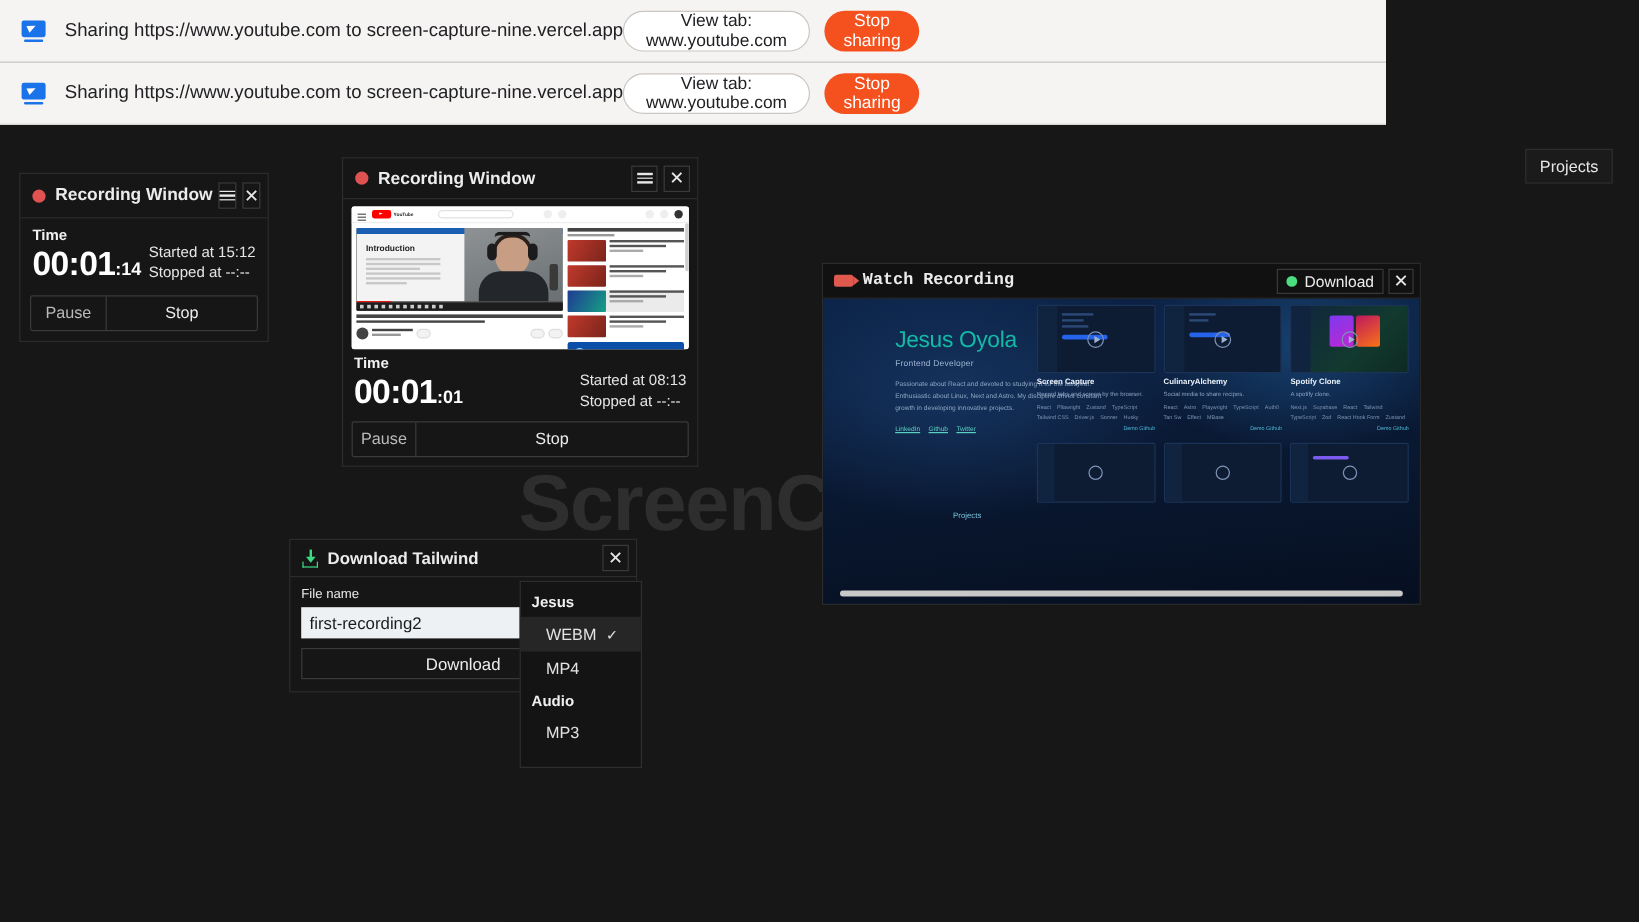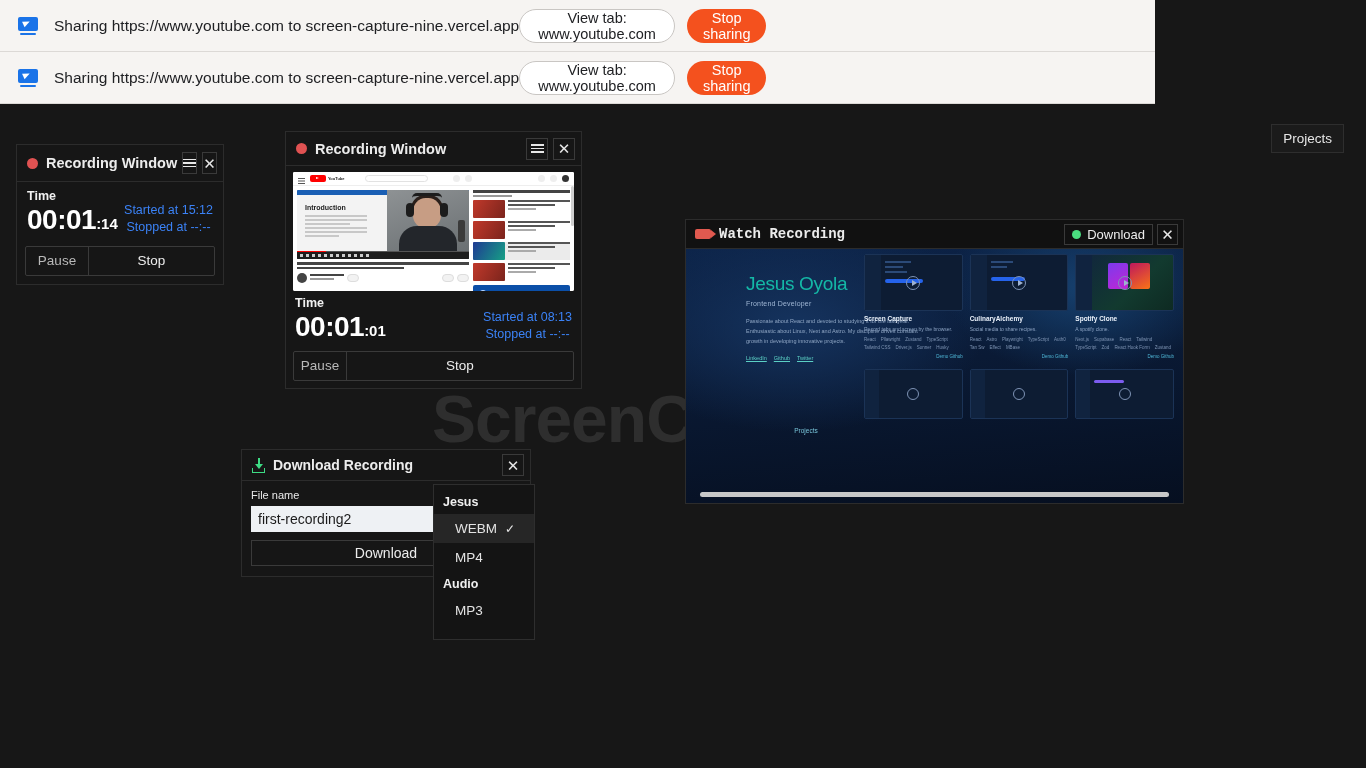--- a/index.html
+++ b/index.html
@@ -92,21 +92,21 @@
   #rec-a .win-head { height: 37px; padding: 0 6px 0 10px; }
   #rec-a .dot { width: 11px; height: 11px; border-radius: 50%; background: #e05252; margin-right: 8px; flex:0 0 auto;}
   #rec-a .win-title { font-size: 14.5px; }
   #rec-a .spacer { flex:1; }
   #rec-a .icon-btn { width: 22px; height: 22px; margin-left: 5px; }
 
   .timer-row { display: flex; align-items: flex-end; justify-content: space-between; }
   .timer-left .t-label { font-size: 12.5px; font-weight: bold; color: #f1f1f1; line-height: 1.1;}
   .timer-left .t-main { font-weight: bold; color: #ffffff; letter-spacing: -0.5px; }
   .timer-left .t-ms { font-weight: bold; color: #ffffff; }
-  .timer-right { text-align: center; color: #3b82f6; }
+  .timer-right { text-align: left; color: #e5e5e5; }
 
   .btn-row { display: flex; border-top: 1px solid #2c2c2c; }
   .flatbtn {
     background: transparent; border: none; color: #b9b9b9;
     cursor: pointer; font-family: "Liberation Sans", sans-serif;
   }
   .flatbtn.stop { color: #ececec; border-left: 1px solid #3a3a3a; flex: 1; }
 
   #rec-a .timer-row { padding: 8px 10px 6px; }
   #rec-a .t-main { font-size: 28px; }
@@ -542,21 +542,21 @@
     <button class="flatbtn stop">Stop</button>
   </div>
 </div>
 
 <div class="win" id="dl">
   <div class="win-head">
     <span class="dl-ic">
       <span class="arw"></span>
         <span class="tray"></span>
     </span>
-    <span class="win-title">Download Recording</span>
+    <span class="win-title">Download Tailwind</span>
     <span class="spacer"></span>
     <button class="icon-btn">
         <span class="x-glyph">✕</span>
       </button>
   </div>
   <div class="dl-body">
     <div class="fld-label">File name</div>
     <input class="fname" value="first-recording2" style="">
     <button class="dlbtn">Download</button>
   </div>

